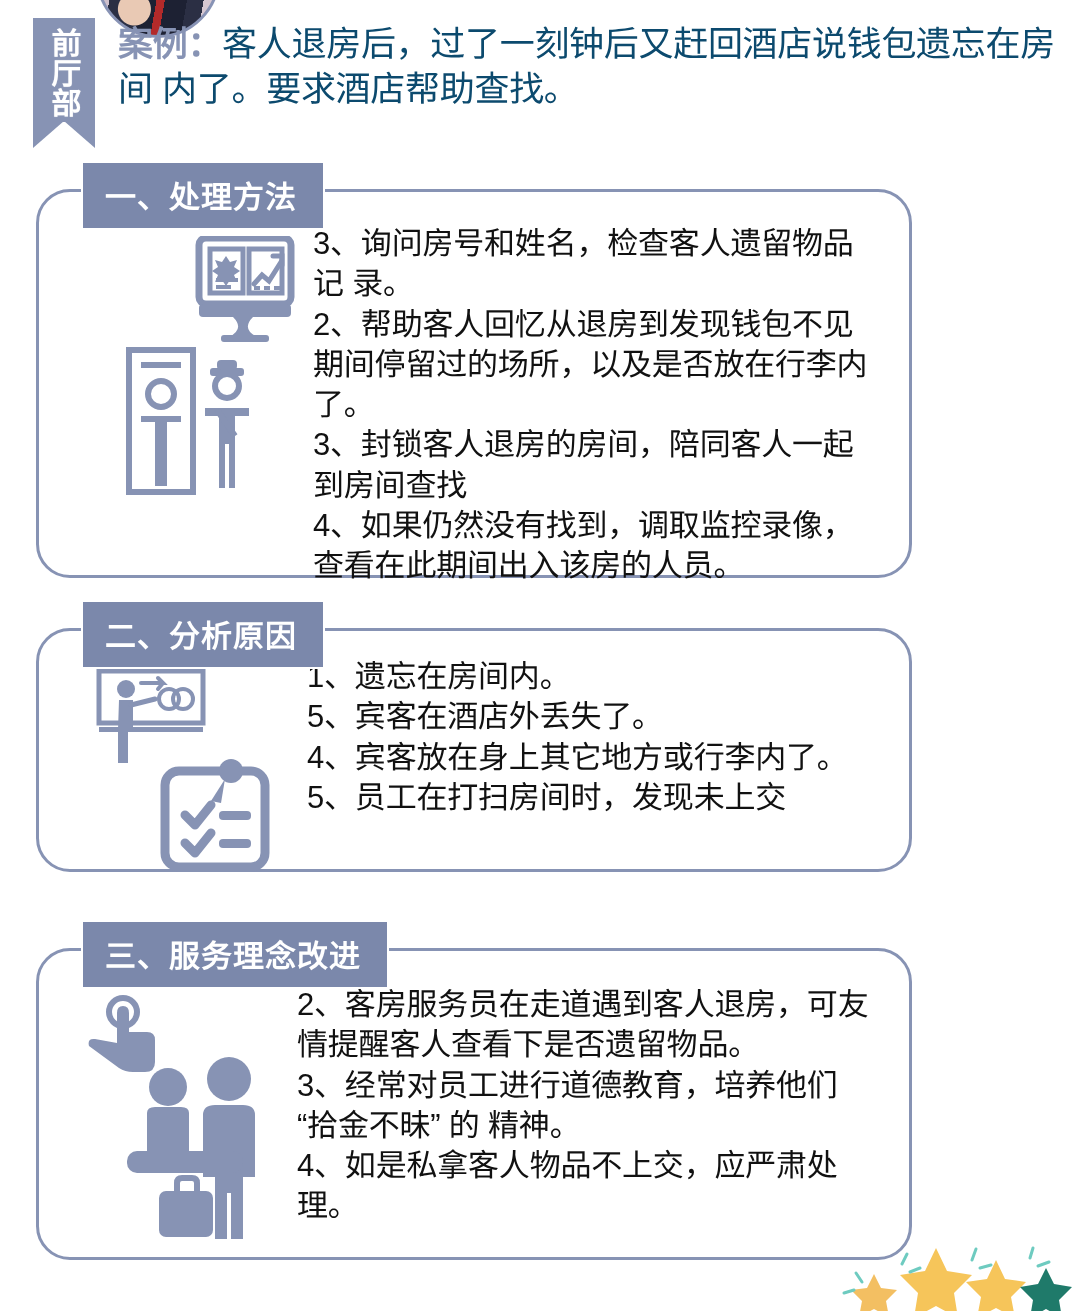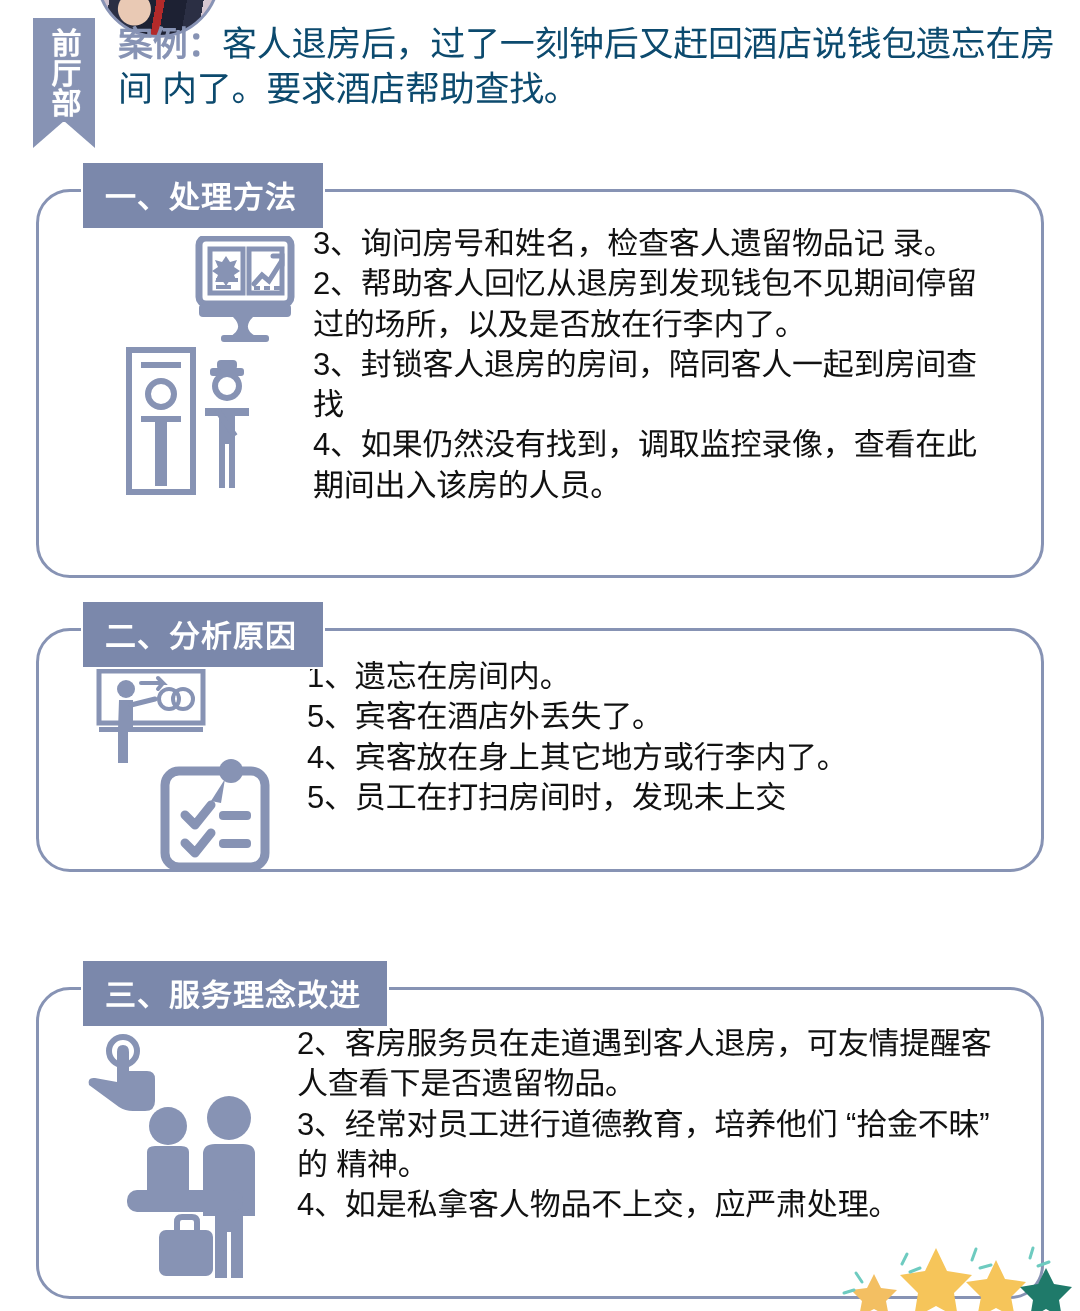--- a/index.html
+++ b/index.html
@@ -81,21 +81,21 @@
     font-weight: bold;
   }
   .case-text {
     color: #0c4a6e;
   }
 
   
   .section {
     position: absolute;
     left: 36px;
-    width: 1008px;
+    width: 876px;
     box-sizing: border-box;
   }
   .card {
     border: 3px solid #8793b4;
     border-radius: 34px;
     background: #ffffff;
     box-sizing: border-box;
     width: 100%;
     position: relative;
   }
@@ -134,21 +134,21 @@
   #section-1 { top: 189px; }
   #section-1 .card { height: 389px; padding: 38px 30px 20px 30px; }
   #section-1 .icons-col { width: 172px; height: 260px; margin-left: 56px; margin-top: 6px; }
   #section-1 .text-col { padding-left: 16px; padding-right: 10px; margin-top: -6px; }
 
   #section-2 { top: 628px; }
   #section-2 .card { height: 244px; padding: 30px 30px 20px 30px; }
   #section-2 .icons-col { width: 190px; height: 200px; margin-left: 24px; margin-top: 2px; }
   #section-2 .text-col { padding-left: 24px; margin-top: -4px; }
 
-  #section-3 { top: 987px; }
+  #section-3 { top: 948px; }
   #section-3 .card { height: 312px; padding: 44px 26px 16px 26px; }
   #section-3 .icons-col { width: 188px; height: 248px; margin-left: 22px; margin-top: 0px; }
   #section-3 .text-col { padding-left: 22px; padding-right: 6px; margin-top: -10px; }
 
   
   .icon-svg { display: block; position: absolute; }
 
   
   .stars {
     position: absolute;

